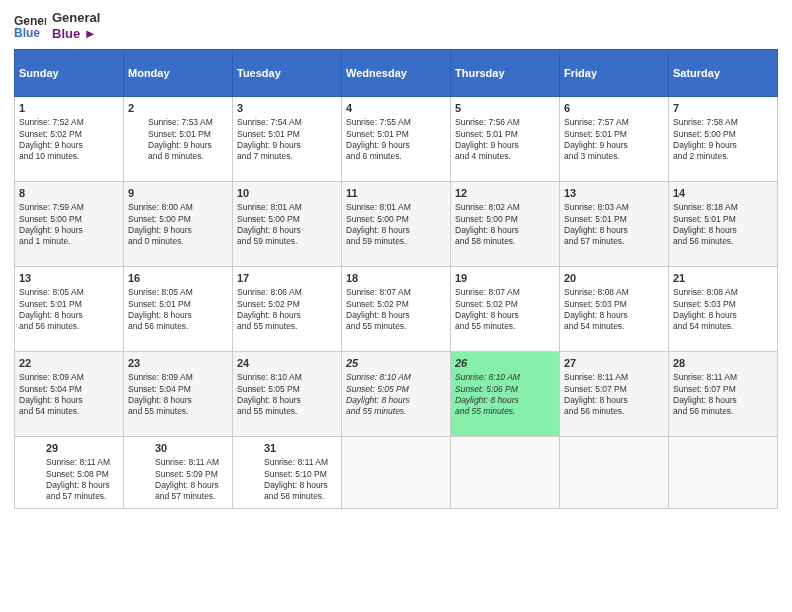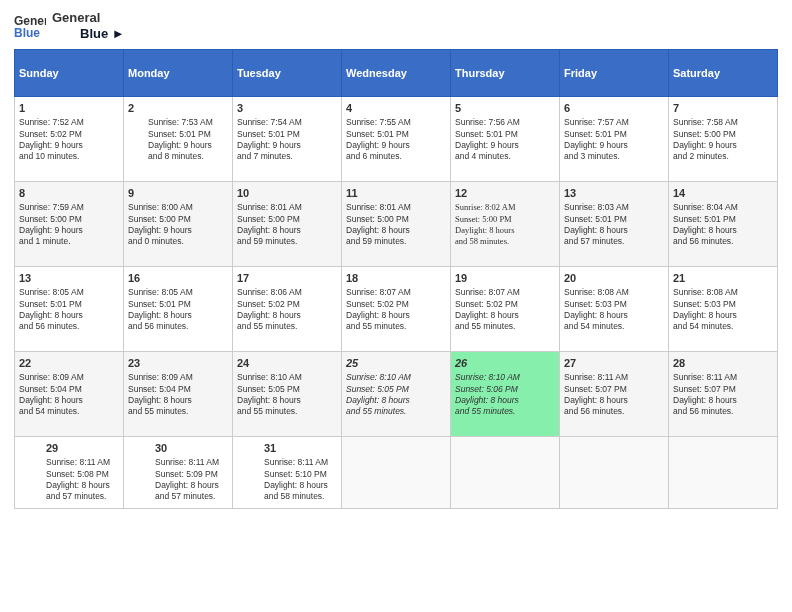--- a/index.html
+++ b/index.html
@@ -94,21 +94,21 @@
 <div class="container">
   <div class="header">
     <div class="logo">
       <svg class="logo-icon" viewBox="0 0 32 28" xmlns="http://www.w3.org/2000/svg">
         <text x="0" y="13" font-size="12" font-weight="bold" fill="#333" font-family="Arial">General</text>
         <text x="0" y="25" font-size="12" font-weight="bold" fill="#3a6dc5" font-family="Arial">Blue</text>
         <polygon points="20,0 32,8 20,16" fill="#3a6dc5" transform="translate(55,-2)"></polygon>
       </svg>
       <div style="display:flex;flex-direction:column;margin-left:2px;">
         <span style="font-size:13px;font-weight:bold;color:#333;line-height:1.2;">General</span>
-        <span style="font-size:13px;font-weight:bold;color:#0f172a;line-height:1.2;margin-left:28px;">Blue ►</span>
+        <span style="font-size:13px;font-weight:bold;color:#701a75;line-height:1.2;">Blue ►</span>
       </div>
     </div>
     <div class="title-block">
       <div class="month-title"></div>
       <div class="location"></div>
     </div>
   </div>
 
   <table class="calendar">
     <thead>
@@ -198,35 +198,35 @@
           </td>
           <td style="background: rgb(245, 245, 245); margin-top: 13px;">
             <span class="day-number">11</span>
             <div class="day-info" style="white-space: pre-line;">Sunrise: 8:01 AM
 Sunset: 5:00 PM
 Daylight: 8 hours
 and 59 minutes.</div>
           </td>
           <td style="background: rgb(245, 245, 245);">
             <span class="day-number">12</span>
-            <div class="day-info" style="white-space: pre-line; font-family: Liberation Serif, serif;">Sunrise: 8:02 AM
+            <div class="day-info" style="white-space: pre-line;">Sunrise: 8:02 AM
 Sunset: 5:00 PM
 Daylight: 8 hours
 and 58 minutes.</div>
           </td>
           <td style="background: rgb(245, 245, 245);">
             <span class="day-number">13</span>
             <div class="day-info" style="white-space: pre-line;">Sunrise: 8:03 AM
 Sunset: 5:01 PM
 Daylight: 8 hours
 and 57 minutes.</div>
           </td>
           <td style="background: rgb(245, 245, 245);">
             <span class="day-number">14</span>
-            <div class="day-info" style="white-space: pre-line;">Sunrise: 8:04 AM
+            <div class="day-info" style="white-space: pre-line;">Sunrise: 8:18 AM
 Sunset: 5:01 PM
 Daylight: 8 hours
 and 56 minutes.</div>
           </td>
         </tr>
         <tr>
           <td>
             <span class="day-number">13</span>
             <div class="day-info" style="white-space: pre-line;">Sunrise: 8:05 AM
 Sunset: 5:01 PM

